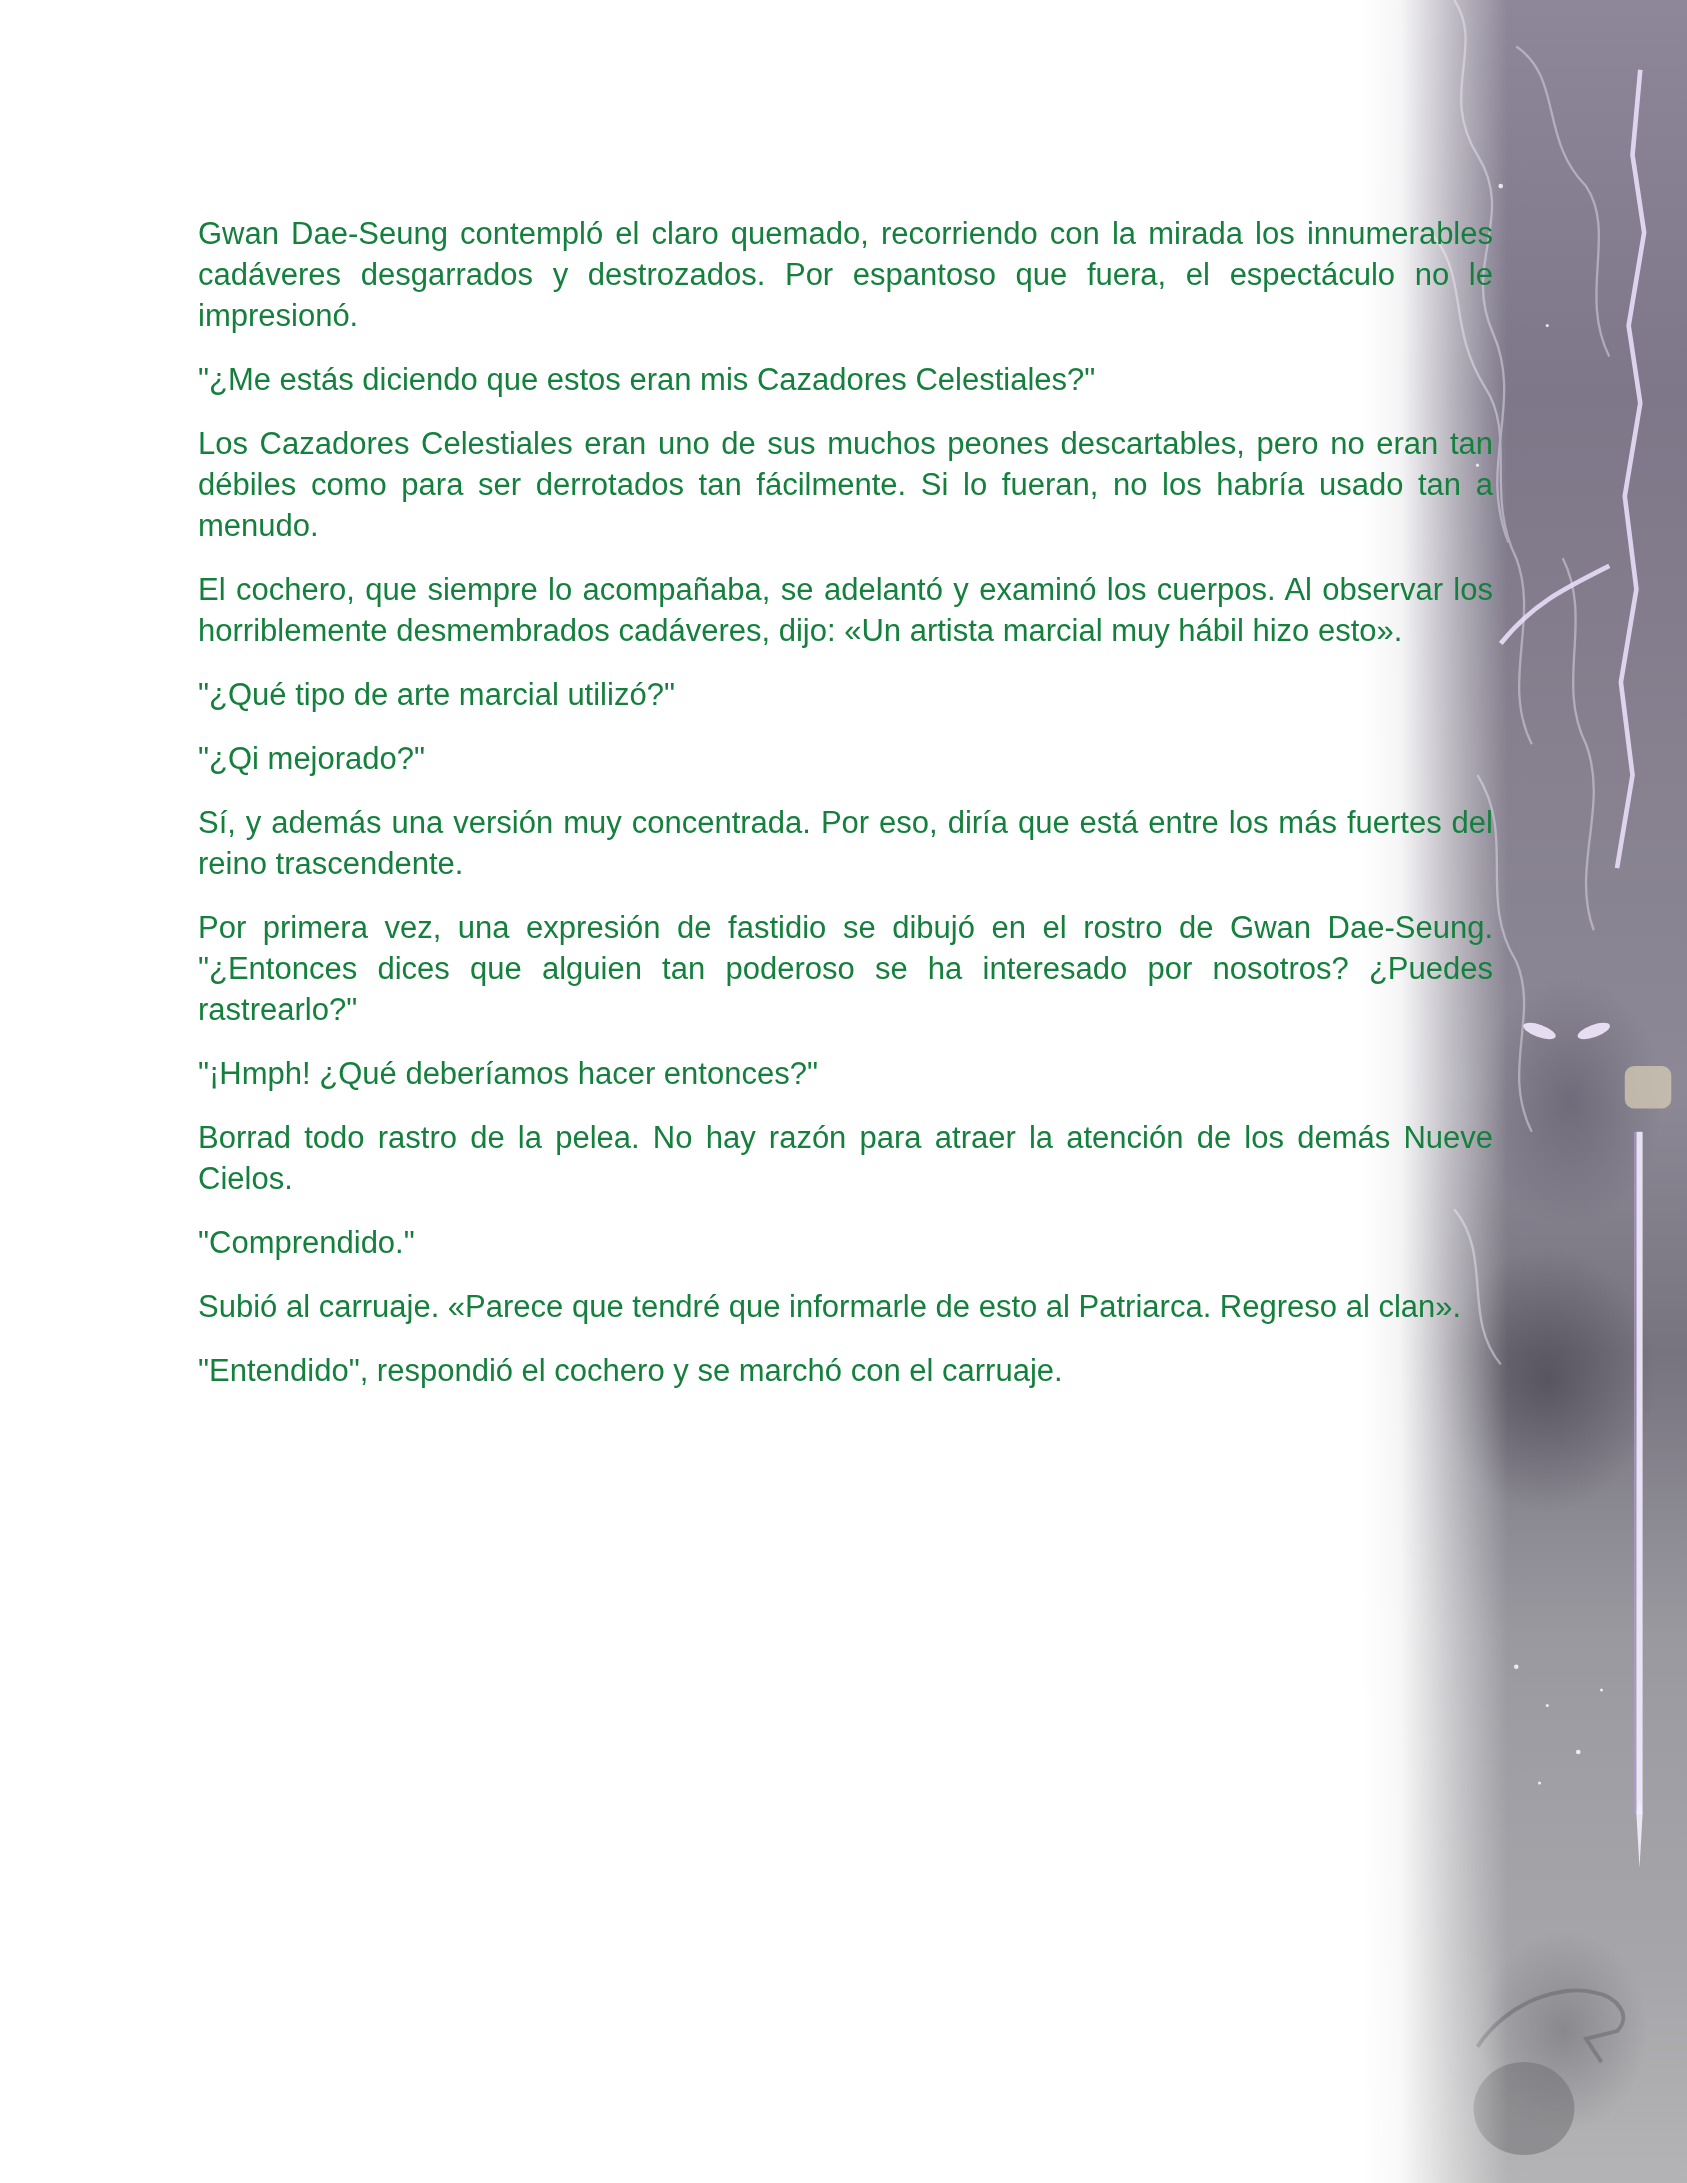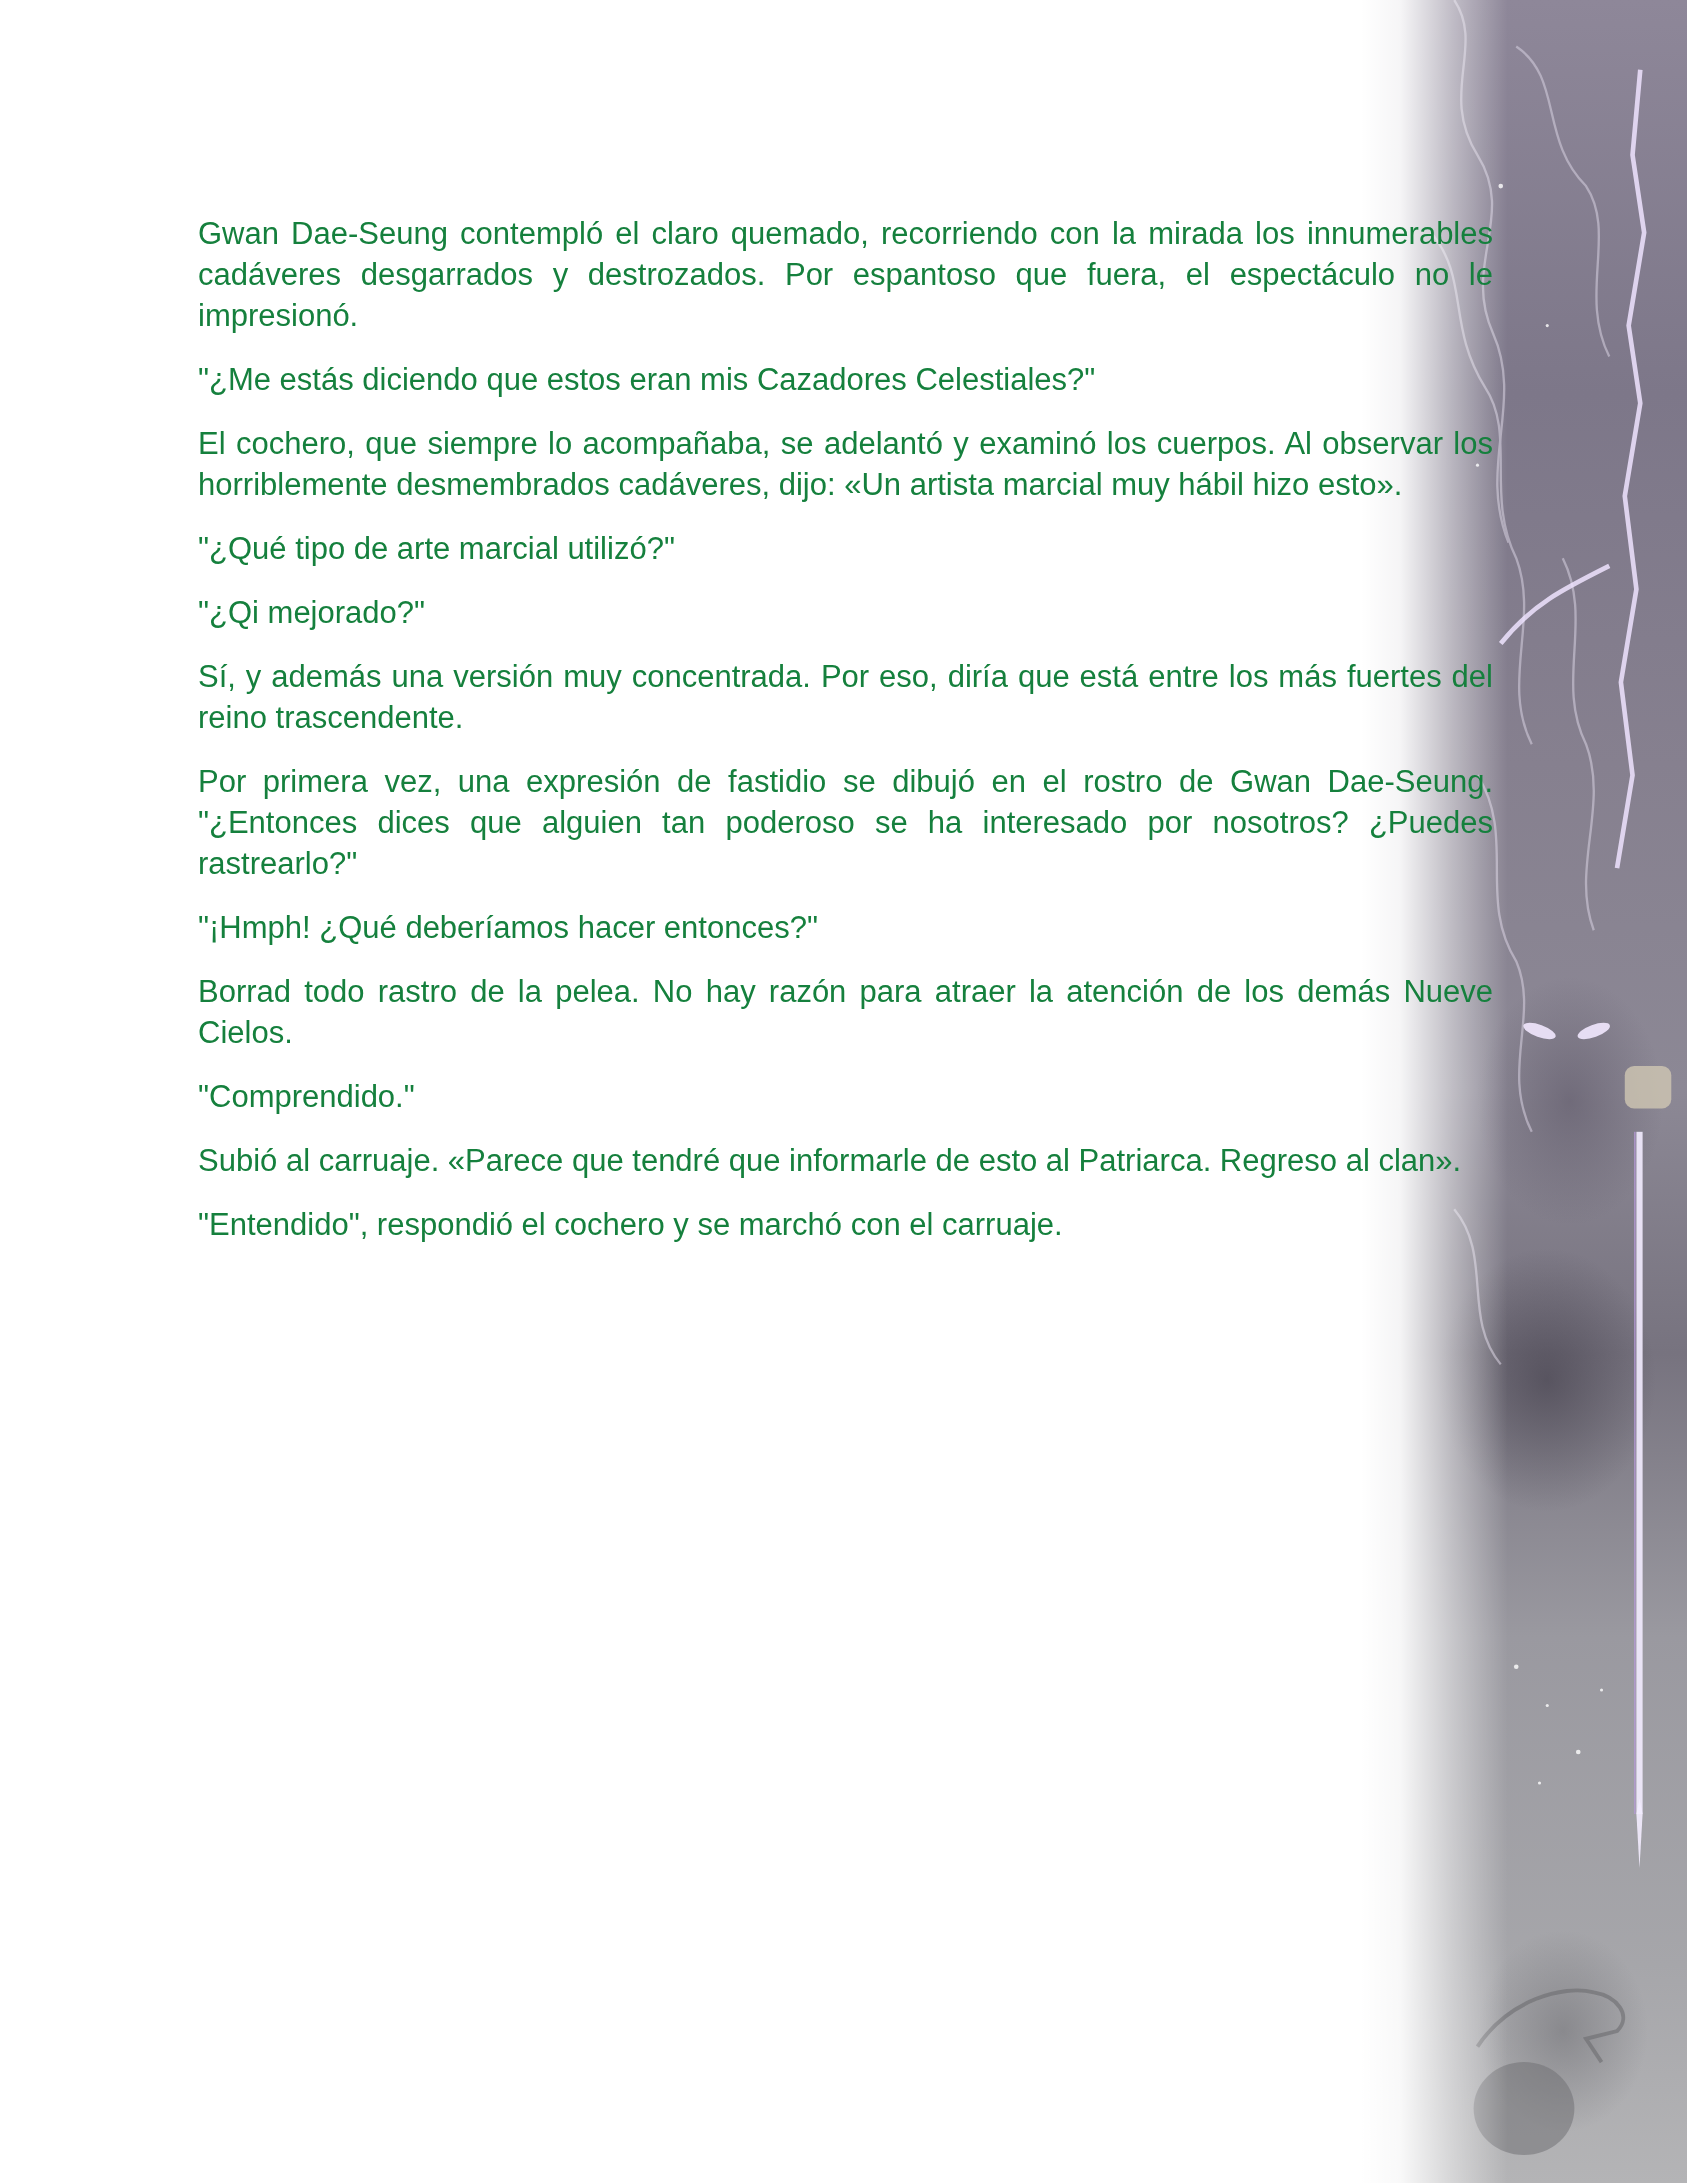--- a/index.html
+++ b/index.html
@@ -107,20 +107,21 @@
     <path d="M150 2640 C190 2580 260 2560 300 2570 C330 2575 350 2600 330 2620 L290 2630 L310 2660"></path>
   </g>
   <ellipse cx="210" cy="2720" rx="65" ry="60" fill="#717174" opacity="0.55"></ellipse>
 </svg>
 
 <div class="art-fade"></div>
 
 <main class="page-text">
   <p>Gwan Dae-Seung contempló el claro quemado, recorriendo con la mirada los innumerables cadáveres desgarrados y destrozados. Por espantoso que fuera, el espectáculo no le impresionó.</p>
   <p>"¿Me estás diciendo que estos eran mis Cazadores Celestiales?"</p>
+  <p>Los Cazadores Celestiales eran uno de sus muchos peones descartables, pero no eran tan débiles como para ser derrotados tan fácilmente. Si lo fueran, no los habría usado tan a menudo.</p>
   <p>El cochero, que siempre lo acompañaba, se adelantó y examinó los cuerpos. Al observar los horriblemente desmembrados cadáveres, dijo: «Un artista marcial muy hábil hizo esto».</p>
   <p>"¿Qué tipo de arte marcial utilizó?"</p>
   <p>"¿Qi mejorado?"</p>
   <p>Sí, y además una versión muy concentrada. Por eso, diría que está entre los más fuertes del reino trascendente.</p>
   <p>Por primera vez, una expresión de fastidio se dibujó en el rostro de Gwan Dae-Seung. "¿Entonces dices que alguien tan poderoso se ha interesado por nosotros? ¿Puedes rastrearlo?"</p>
   <p>"¡Hmph! ¿Qué deberíamos hacer entonces?"</p>
   <p>Borrad todo rastro de la pelea. No hay razón para atraer la atención de los demás Nueve Cielos.</p>
   <p>"Comprendido."</p>
   <p>Subió al carruaje. «Parece que tendré que informarle de esto al Patriarca. Regreso al clan».</p>
   <p>"Entendido", respondió el cochero y se marchó con el carruaje.</p>

